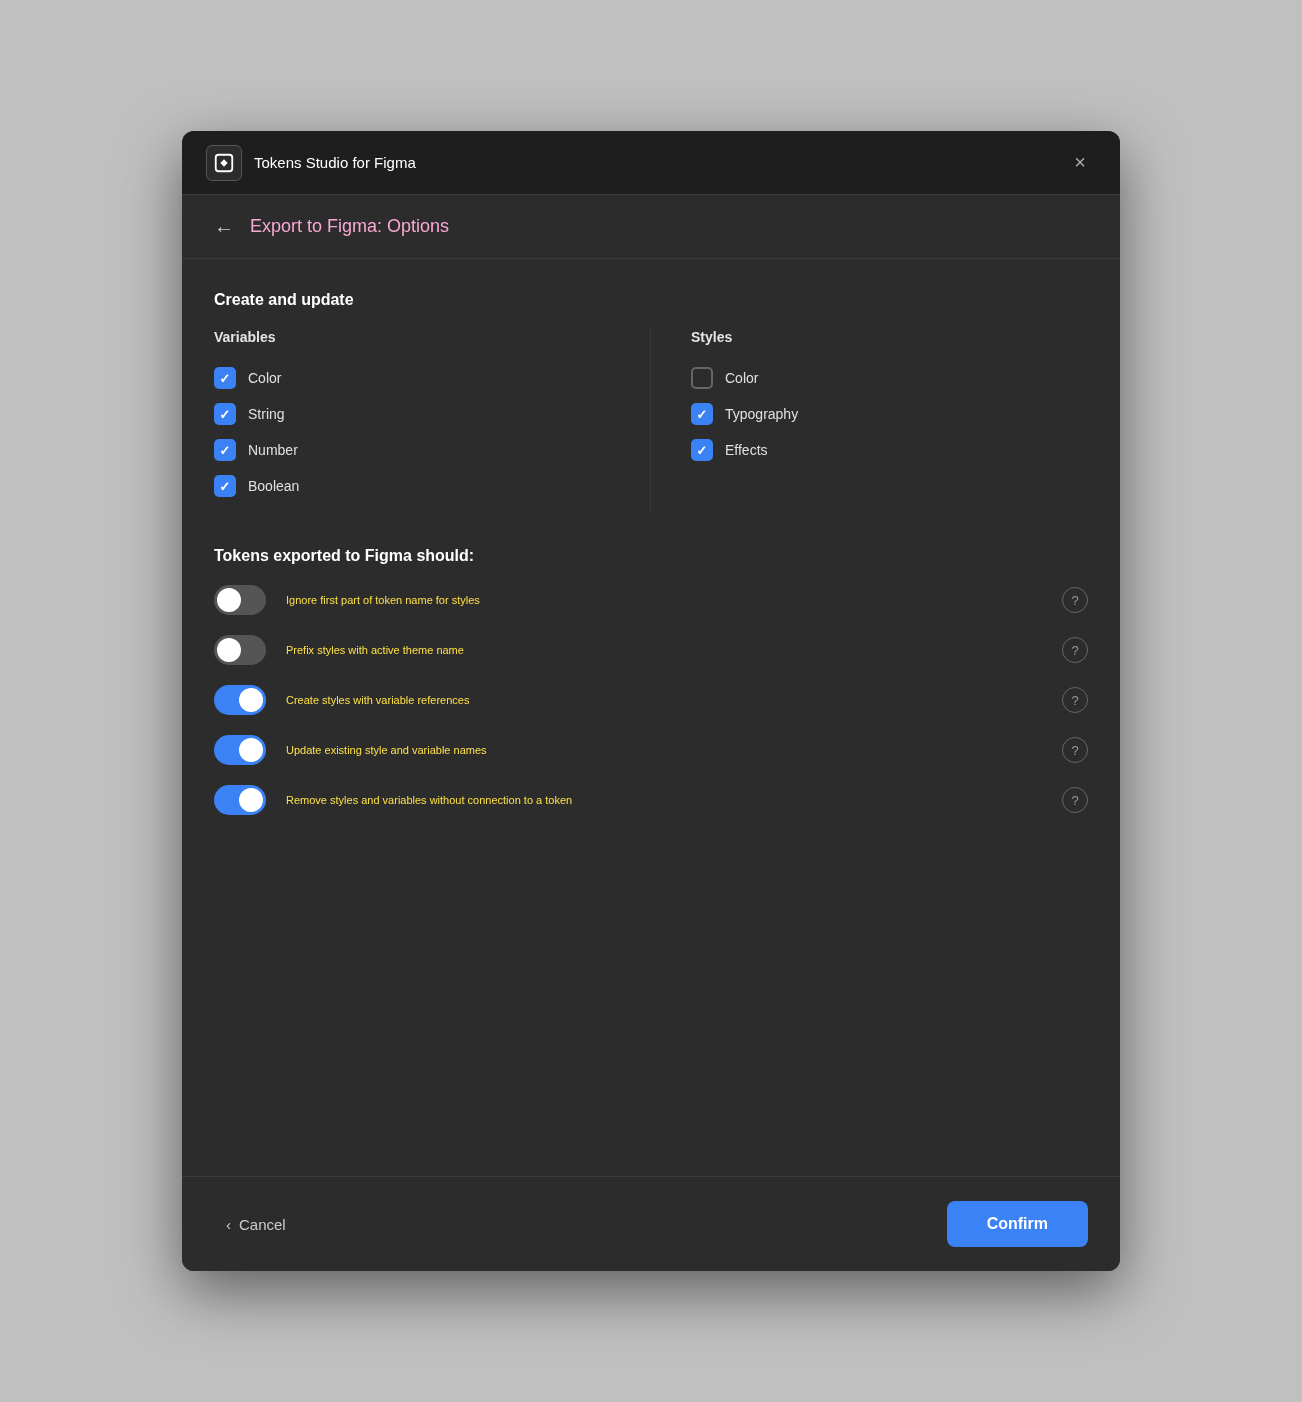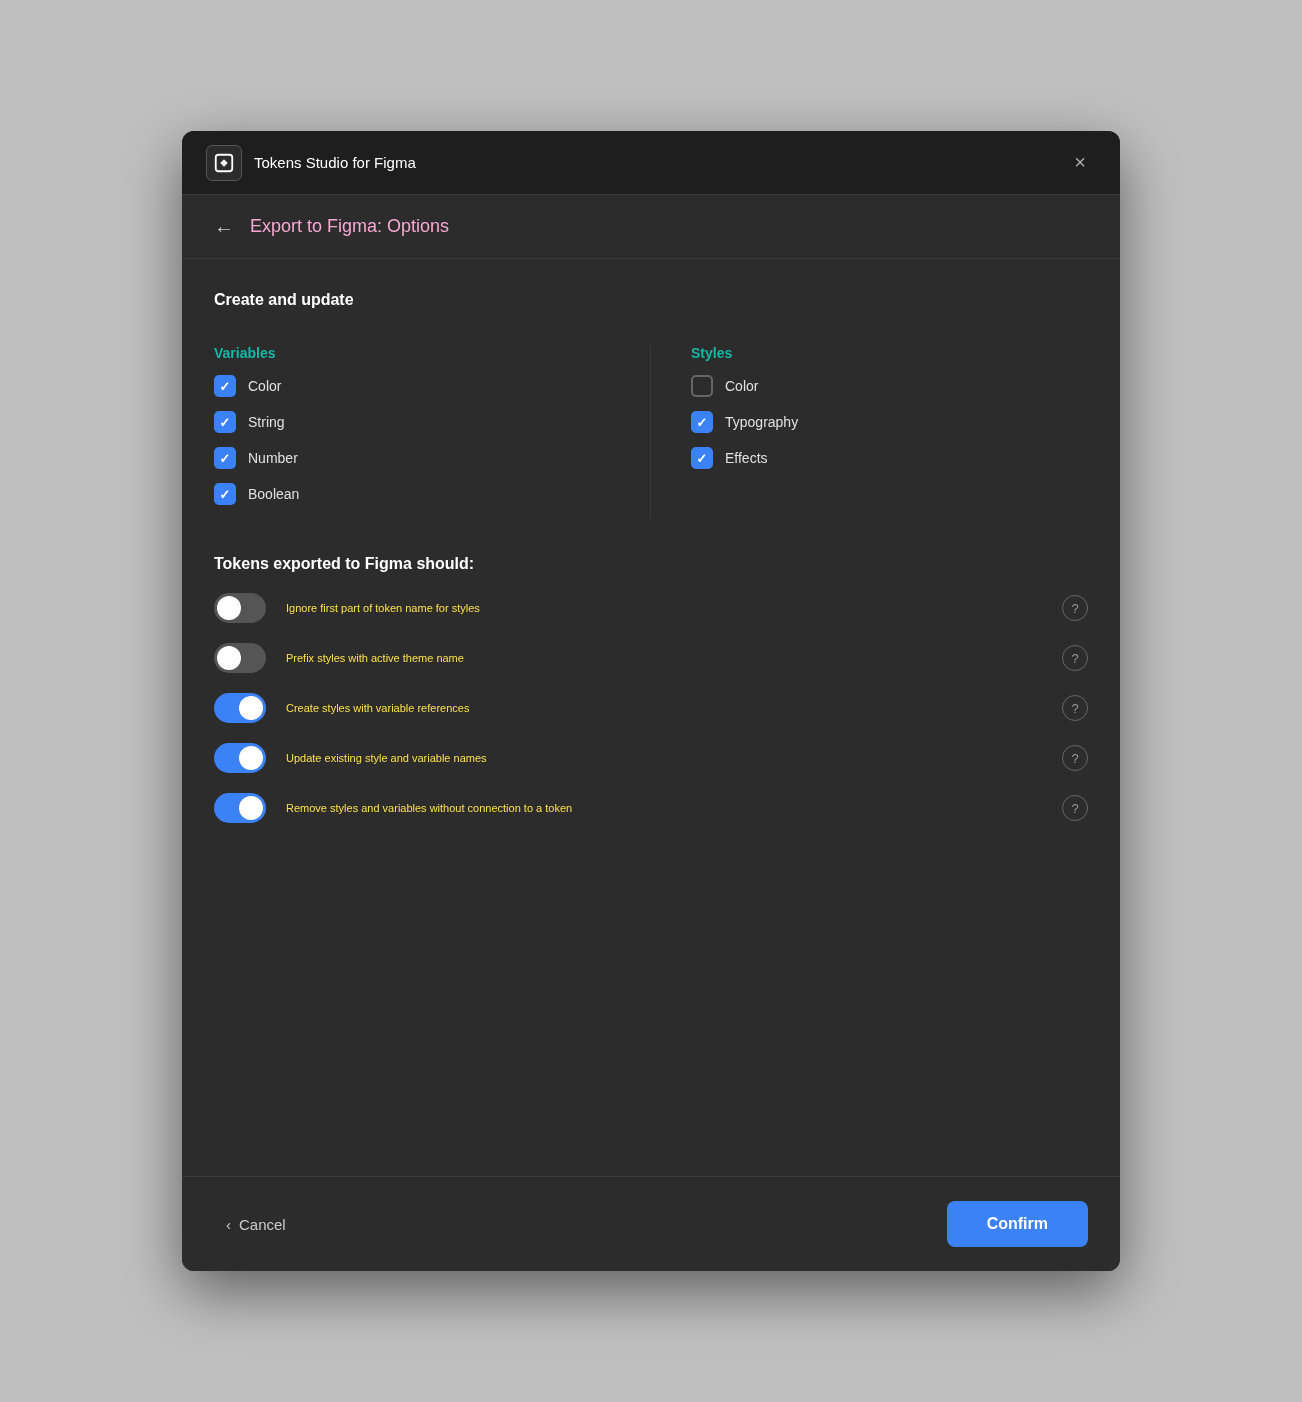--- a/index.html
+++ b/index.html
@@ -102,45 +102,45 @@
     .description {
       color: #cccccc;
       font-size: 14px;
       line-height: 1.6;
       margin-bottom: 28px;
     }
     .section-title {
       color: #ffffff;
       font-size: 16px;
       font-weight: 700;
-      margin-bottom: 36px;
+      margin-bottom: 20px;
     }
     
     .columns {
       display: grid;
       grid-template-columns: 1fr 1fr;
       gap: 0;
       margin-bottom: 36px;
     }
     .column {
       padding-right: 32px;
     }
     .column:first-child {
       border-right: 1px solid #3a3a3a;
       padding-right: 40px;
     }
     .column:last-child {
       padding-left: 40px;
       padding-right: 0;
     }
     .column-title {
-      color: #14b8a6;
+      color: #e5e5e5;
       font-size: 14px;
       font-weight: 700;
-      margin-bottom: 14px;
+      margin-bottom: 22px;
     }
     .checkbox-item {
       display: flex;
       align-items: center;
       gap: 12px;
       margin-bottom: 14px;
       cursor: pointer;
     }
     .checkbox {
       width: 22px;

